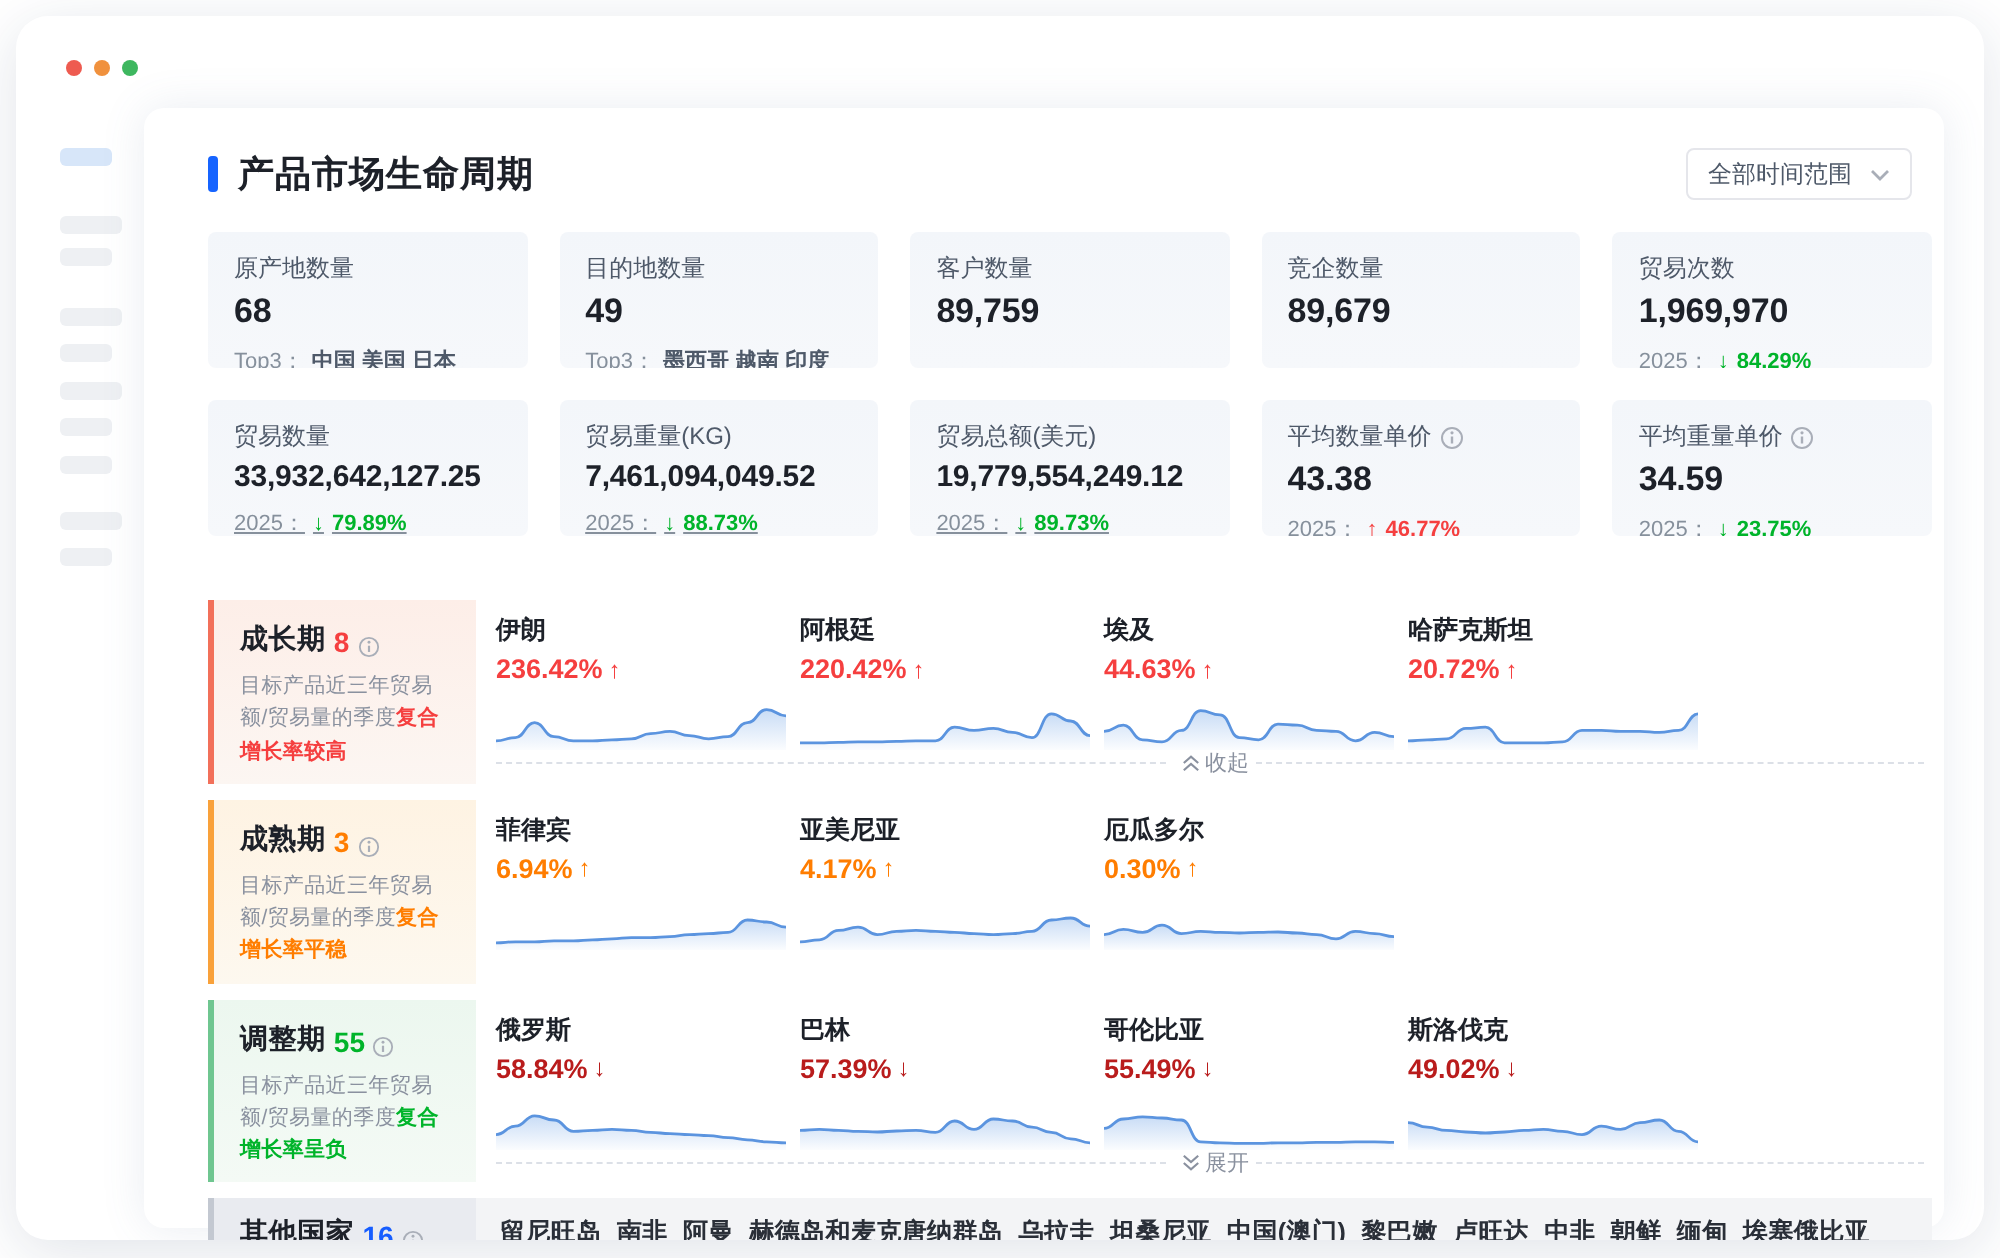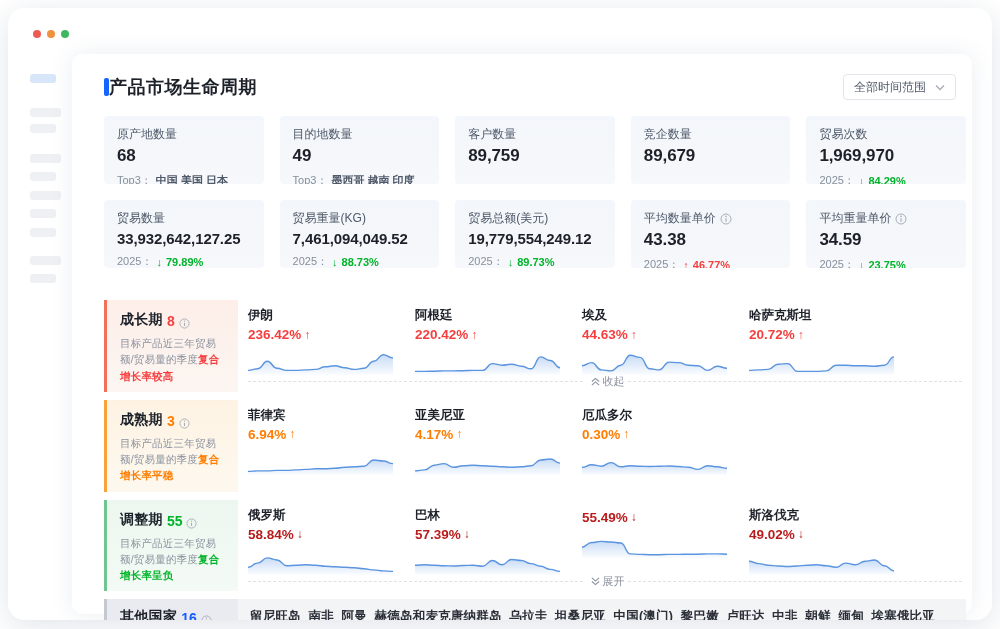--- a/index.html
+++ b/index.html
@@ -22,36 +22,36 @@
   .sk{position:absolute;height:9px;border-radius:3px;background:#eef0f3;}
   .sk.active{background:#d7e6f9;}
   
   .main{
     position:absolute;left:64px;top:46px;width:900px;height:560px;background:#fff;
     border-radius:10px;box-shadow:0 0 22px rgba(96,118,156,.13);
     box-sizing:border-box;padding:20px 6px 0 32px;
   }
   .head-row{display:flex;align-items:center;height:26px;position:relative;}
   .accent-bar{width:5px;height:18px;border-radius:2px;background:#1664ff;flex:none;}
-  .page-title{font-size:18px;font-weight:700;letter-spacing:.5px;}
+  .page-title{font-size:18px;font-weight:700;margin-left:10px;letter-spacing:.5px;}
   .time-filter{
     position:absolute;right:10px;top:0;height:26px;box-sizing:border-box;
     border:1px solid #e5e6eb;border-radius:4px;background:#fff;display:flex;
     align-items:center;gap:9px;padding:0 10px;font-size:12px;color:#4e5969;cursor:pointer;margin-left:40px;
   }
   
   .stats{display:grid;grid-template-columns:repeat(5,1fr);column-gap:8px;row-gap:16px;margin-top:16px;gap:16px;}
   .card{
     background:linear-gradient(180deg,#f3f6fa 0%,#f6f8fb 100%);
     border-radius:4px;height:68px;box-sizing:border-box;padding:10px 13px;overflow:hidden;
   }
   .card-label{font-size:12px;color:#4e5969;display:flex;align-items:center;gap:4px;white-space:nowrap;}
   .card-value{font-size:17px;font-weight:700;color:#1d2129;margin-top:3px;white-space:nowrap;letter-spacing:-.1px;}
   .card-value.v-small{font-size:15px;}
-  .card-sub{font-size:11px;color:#86909c;margin-top:7px;display:flex;align-items:center;gap:4px;white-space:nowrap;}
+  .card-sub{font-size:11px;color:#86909c;margin-top:7px;display:flex;align-items:center;gap:4px;white-space:nowrap;text-decoration:underline;}
   .top3-vals{color:#4e5969;font-weight:700;}
   .yoy .pct{font-weight:700;}
   .yoy .arrow{font-weight:700;font-size:11px;}
   .yoy.t-down .pct,.yoy.t-down .arrow{color:#00b42a;}
   .yoy.t-up .pct,.yoy.t-up .arrow{color:#f53f3f;}
   .info-icon{display:inline-flex;flex:none;cursor:pointer;line-height:0;}
   
   .sections{margin-top:32px;}
   .section{display:flex;margin-bottom:8px;}
   .sec-head{
@@ -67,21 +67,21 @@
   .theme-red .sec-count{color:#f53f3f;}
   .theme-orange .sec-count{color:#ff7d00;}
   .theme-green .sec-count{color:#00b42a;}
   .theme-gray .sec-count{color:#165dff;}
   .sec-desc{font-size:10.5px;color:#8a919f;line-height:1.55;margin-top:6px;letter-spacing:.2px;}
   .sec-desc .hl{font-weight:700;}
   .theme-red .sec-desc .hl{color:#f53f3f;}
   .theme-orange .sec-desc .hl{color:#ff7d00;}
   .theme-green .sec-desc .hl{color:#00b42a;}
   .sec-body{flex:1;padding-left:10px;min-width:0;}
-  .countries{display:flex;gap:15px;}
+  .countries{display:flex;}
   .country{flex:none;width:152px;padding-top:7px;}
   .c-name{font-size:12.5px;font-weight:700;color:#1d2129;}
   .c-pct{font-size:13.5px;font-weight:700;margin-top:3px;display:flex;align-items:center;gap:3px;}
   .c-pct .arrow{font-size:12px;}
   .theme-red .c-pct{color:#f53f3f;}
   .theme-orange .c-pct{color:#ff7d00;}
   .theme-green .c-pct{color:#b91c1c;}
   .spark{margin-top:3px;line-height:0;}
   
   .fold{display:flex;align-items:center;margin-top:-1px;padding-right:4px;cursor:pointer;}
@@ -466,20 +466,21 @@
                       <linearGradient id="sg8" x1="0" y1="0" x2="0" y2="1">
                         <stop offset="0" stop-color="#9cc0ee" stop-opacity="0.55"></stop>
                         <stop offset="1" stop-color="#9cc0ee" stop-opacity="0.04"></stop>
                       </linearGradient>
                     </defs>
                     <path d="M0,20.2 C4.8,20.2 4.8,19.7 9.7,19.7 C14.5,19.7 14.5,20.2 19.3,20.2 C24.1,20.2 24.1,20.7 29,20.7 C33.9,20.7 33.9,21 38.7,21 C43.5,21 43.5,20.5 48.3,20.5 C53.1,20.5 53.1,20.2 58,20.2 C62.9,20.2 62.9,21.2 67.7,21.2 C72.5,21.2 72.5,15.5 77.3,15.5 C82.2,15.5 82.2,19.7 87,19.7 C91.8,19.7 91.8,14.5 96.7,14.5 C101.5,14.5 101.5,15.5 106.3,15.5 C111.2,15.5 111.2,18.6 116,18.6 C120.8,18.6 120.8,21.2 125.7,21.2 C130.5,21.2 130.5,24.4 135.3,24.4 C140.2,24.4 140.2,26.4 145,26.4 L145,30 L0,30 Z" fill="url(#sg8)" stroke="none"></path>
                     <path d="M0,20.2 C4.8,20.2 4.8,19.7 9.7,19.7 C14.5,19.7 14.5,20.2 19.3,20.2 C24.1,20.2 24.1,20.7 29,20.7 C33.9,20.7 33.9,21 38.7,21 C43.5,21 43.5,20.5 48.3,20.5 C53.1,20.5 53.1,20.2 58,20.2 C62.9,20.2 62.9,21.2 67.7,21.2 C72.5,21.2 72.5,15.5 77.3,15.5 C82.2,15.5 82.2,19.7 87,19.7 C91.8,19.7 91.8,14.5 96.7,14.5 C101.5,14.5 101.5,15.5 106.3,15.5 C111.2,15.5 111.2,18.6 116,18.6 C120.8,18.6 120.8,21.2 125.7,21.2 C130.5,21.2 130.5,24.4 135.3,24.4 C140.2,24.4 140.2,26.4 145,26.4" fill="none" stroke="#5b94df" stroke-width="1.4" stroke-linecap="round"></path>
                   </svg></div>
             </div>
             <div class="country">
+              <div class="c-name">哥伦比亚</div>
               <div class="c-pct t-down">
                   <span>55.49%</span>
                   <span class="arrow">↓</span>
                 </div>
               <div class="spark"><svg width="145" height="30" viewBox="0 0 145 30">
                     <defs>
                       <linearGradient id="sg9" x1="0" y1="0" x2="0" y2="1">
                         <stop offset="0" stop-color="#9cc0ee" stop-opacity="0.55"></stop>
                         <stop offset="1" stop-color="#9cc0ee" stop-opacity="0.04"></stop>
                       </linearGradient>

